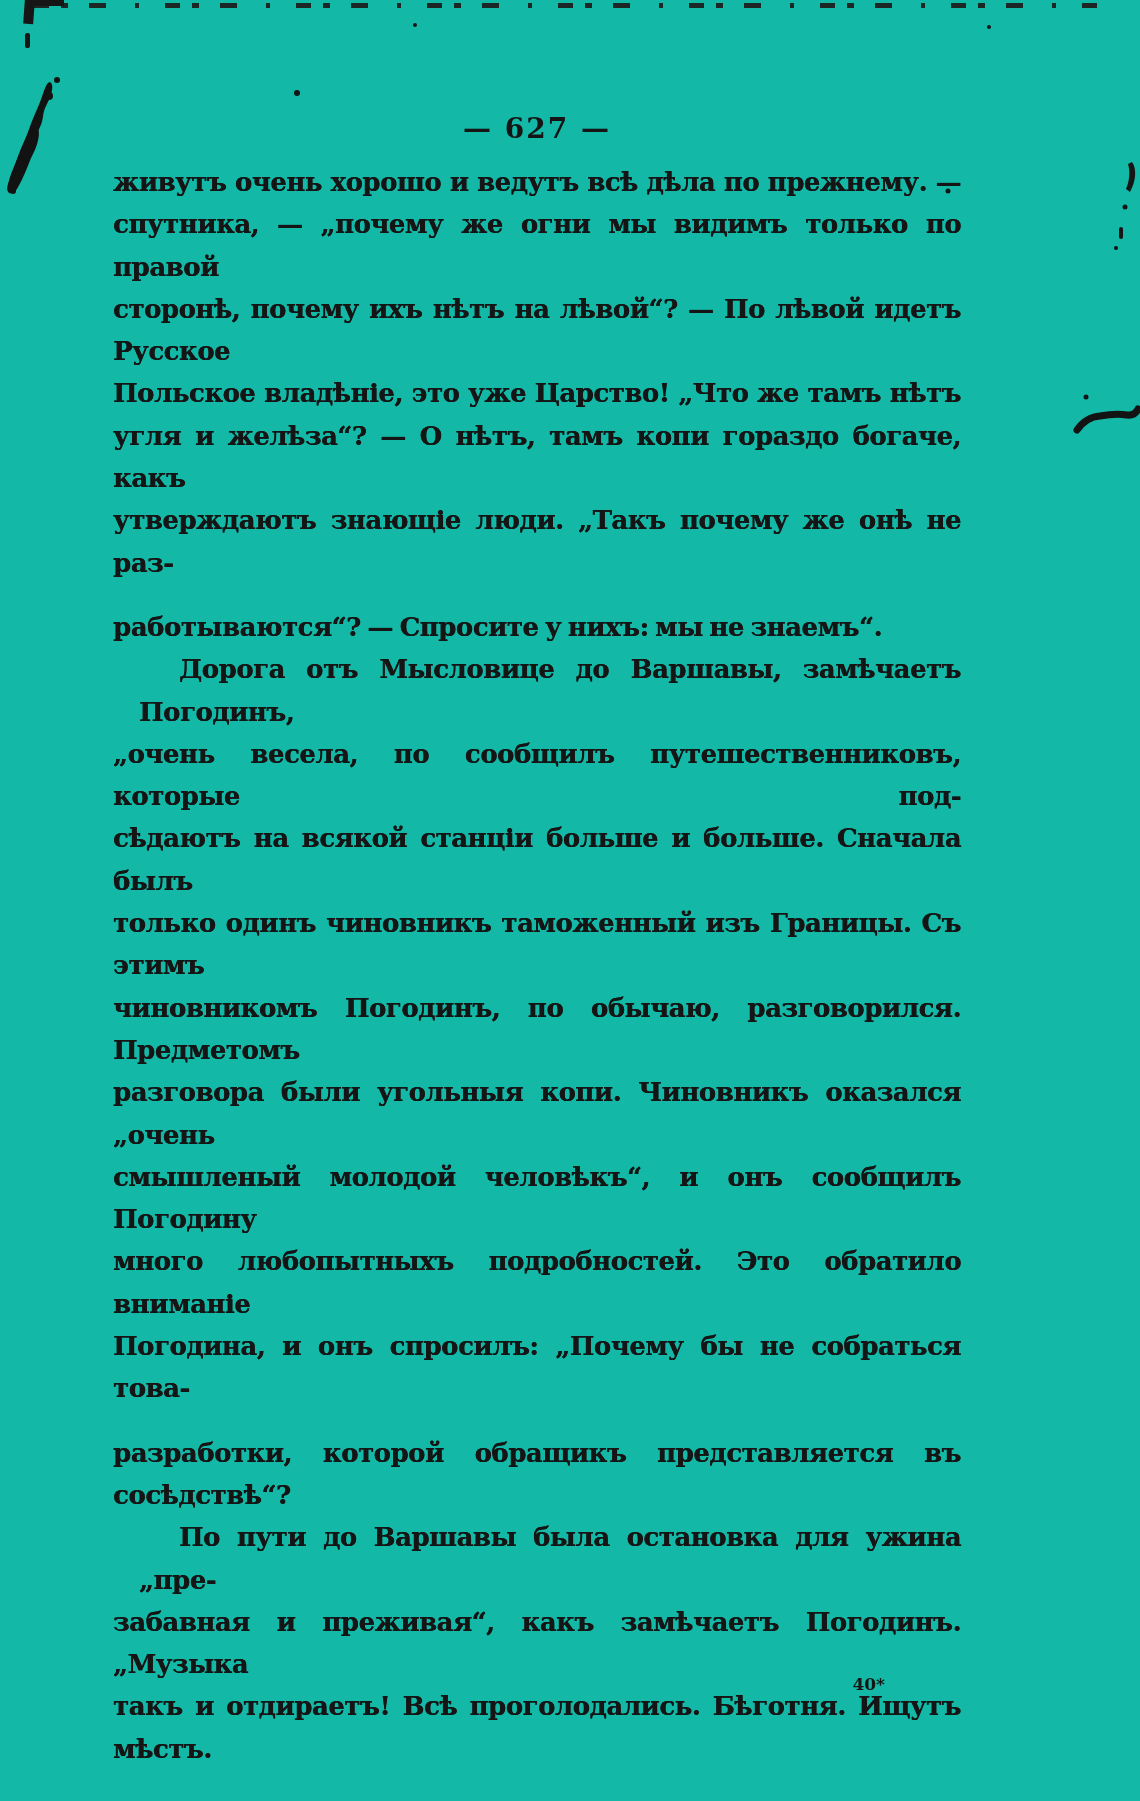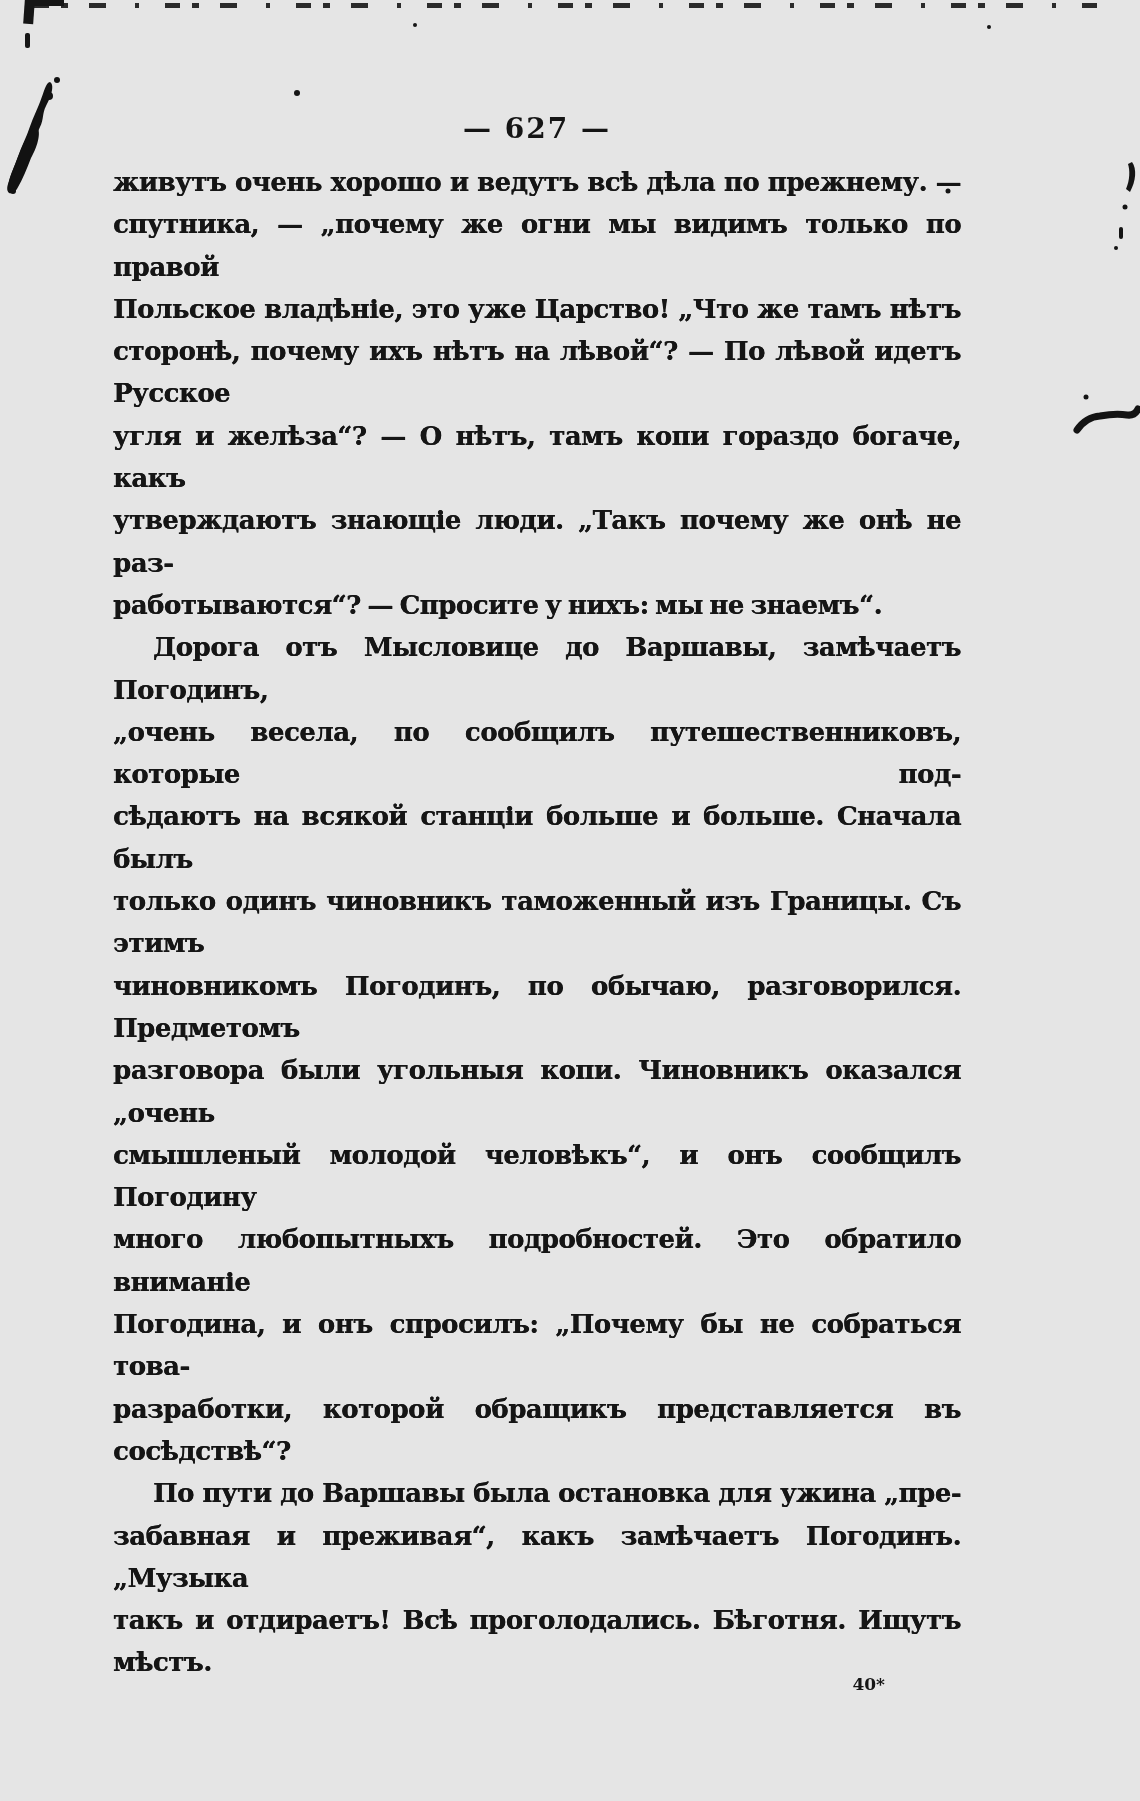--- a/index.html
+++ b/index.html
@@ -5,21 +5,21 @@
   html,body{margin:0;padding:0;}
   body{
     width:1140px;height:1801px;
     background:#ffffff;
     font-family:"DejaVu Serif", serif;
     color:#151515;
     overflow:hidden;
   }
   .page{
     position:relative;width:1140px;height:1801px;
-    background:#e5e5e5;
+    background:#14b8a6;
     overflow:hidden;
   }
   
   .edge-dashes{
     position:absolute;top:3px;left:34px;width:1074px;height:5px;
     background:
       repeating-linear-gradient(90deg,
         #1b1b1b 0 15px, transparent 15px 27px,
         #1b1b1b 27px 34px, transparent 34px 55px,
         #1b1b1b 55px 72px, transparent 72px 101px,
@@ -36,22 +36,22 @@
     font-size:26px;font-weight:700;
     line-height:42.3px;
     letter-spacing:-0.5px;
     word-spacing:-2px;
     text-shadow:0.3px 0 0 #151515;
   }
   .line{
     text-align:justify;
     text-align-last:justify;
   }
-  .line.indent{text-indent:40px;}
-  .line.para-end{text-align-last:left;}
+  .line.indent{text-indent:40px;margin-left:26px;}
+  .line.para-end{text-align-last:left;margin-top:22px;}
   .signature{
     position:absolute;top:1674px;left:707px;width:178px;
     text-align:right;
     font-size:17px;font-weight:700;
   }
   .artifacts{
     position:absolute;top:0;left:0;z-index:3;pointer-events:none;
   }
 </style>
 </head>
@@ -59,22 +59,22 @@
 
 <div class="page">
 
   <div class="edge-dashes"></div>
 
   <div class="page-number">— 627 —</div>
 
   <div class="text-block">
       <div class="line">живутъ очень хорошо и ведутъ всѣ дѣла по прежнему. —</div>
       <div class="line">спутника, — „почему же огни мы видимъ только по правой</div>
+      <div class="line">сторонѣ, почему ихъ нѣтъ на лѣвой“? — По лѣвой идетъ Русское</div>
       <div class="line">Польское владѣніе, это уже Царство! „Что же тамъ нѣтъ</div>
-      <div class="line">сторонѣ, почему ихъ нѣтъ на лѣвой“? — По лѣвой идетъ Русское</div>
       <div class="line">угля и желѣза“? — О нѣтъ, тамъ копи гораздо богаче, какъ</div>
       <div class="line">утверждаютъ знающіе люди. „Такъ почему же онѣ не раз-</div>
       <div class="line para-end">работываются“? — Спросите у нихъ: мы не знаемъ“.</div>
       <div class="line indent">Дорога отъ Мысловице до Варшавы, замѣчаетъ Погодинъ,</div>
       <div class="line">„очень весела, по сообщилъ путешественниковъ, которые под-</div>
       <div class="line">сѣдаютъ на всякой станціи больше и больше. Сначала былъ</div>
       <div class="line">только одинъ чиновникъ таможенный изъ Границы. Съ этимъ</div>
       <div class="line">чиновникомъ Погодинъ, по обычаю, разговорился. Предметомъ</div>
       <div class="line">разговора были угольныя копи. Чиновникъ оказался „очень</div>
       <div class="line">смышленый молодой человѣкъ“, и онъ сообщилъ Погодину</div>

